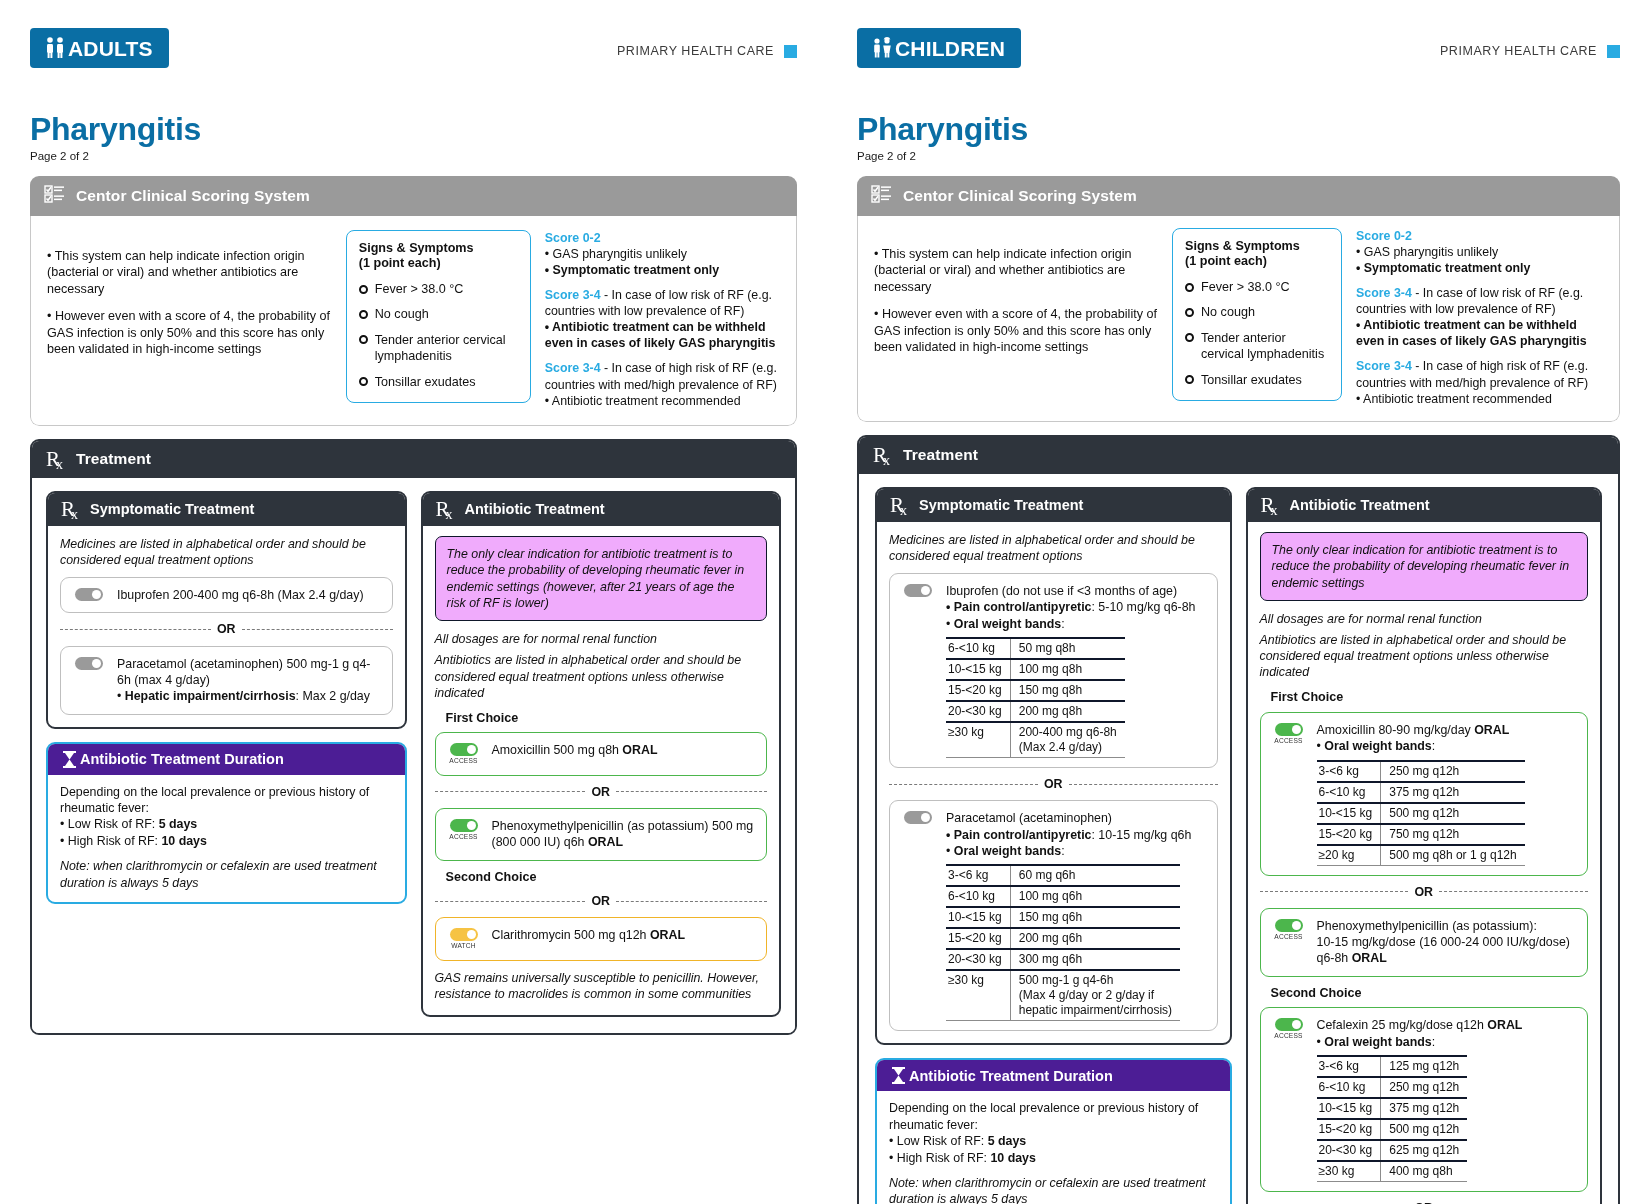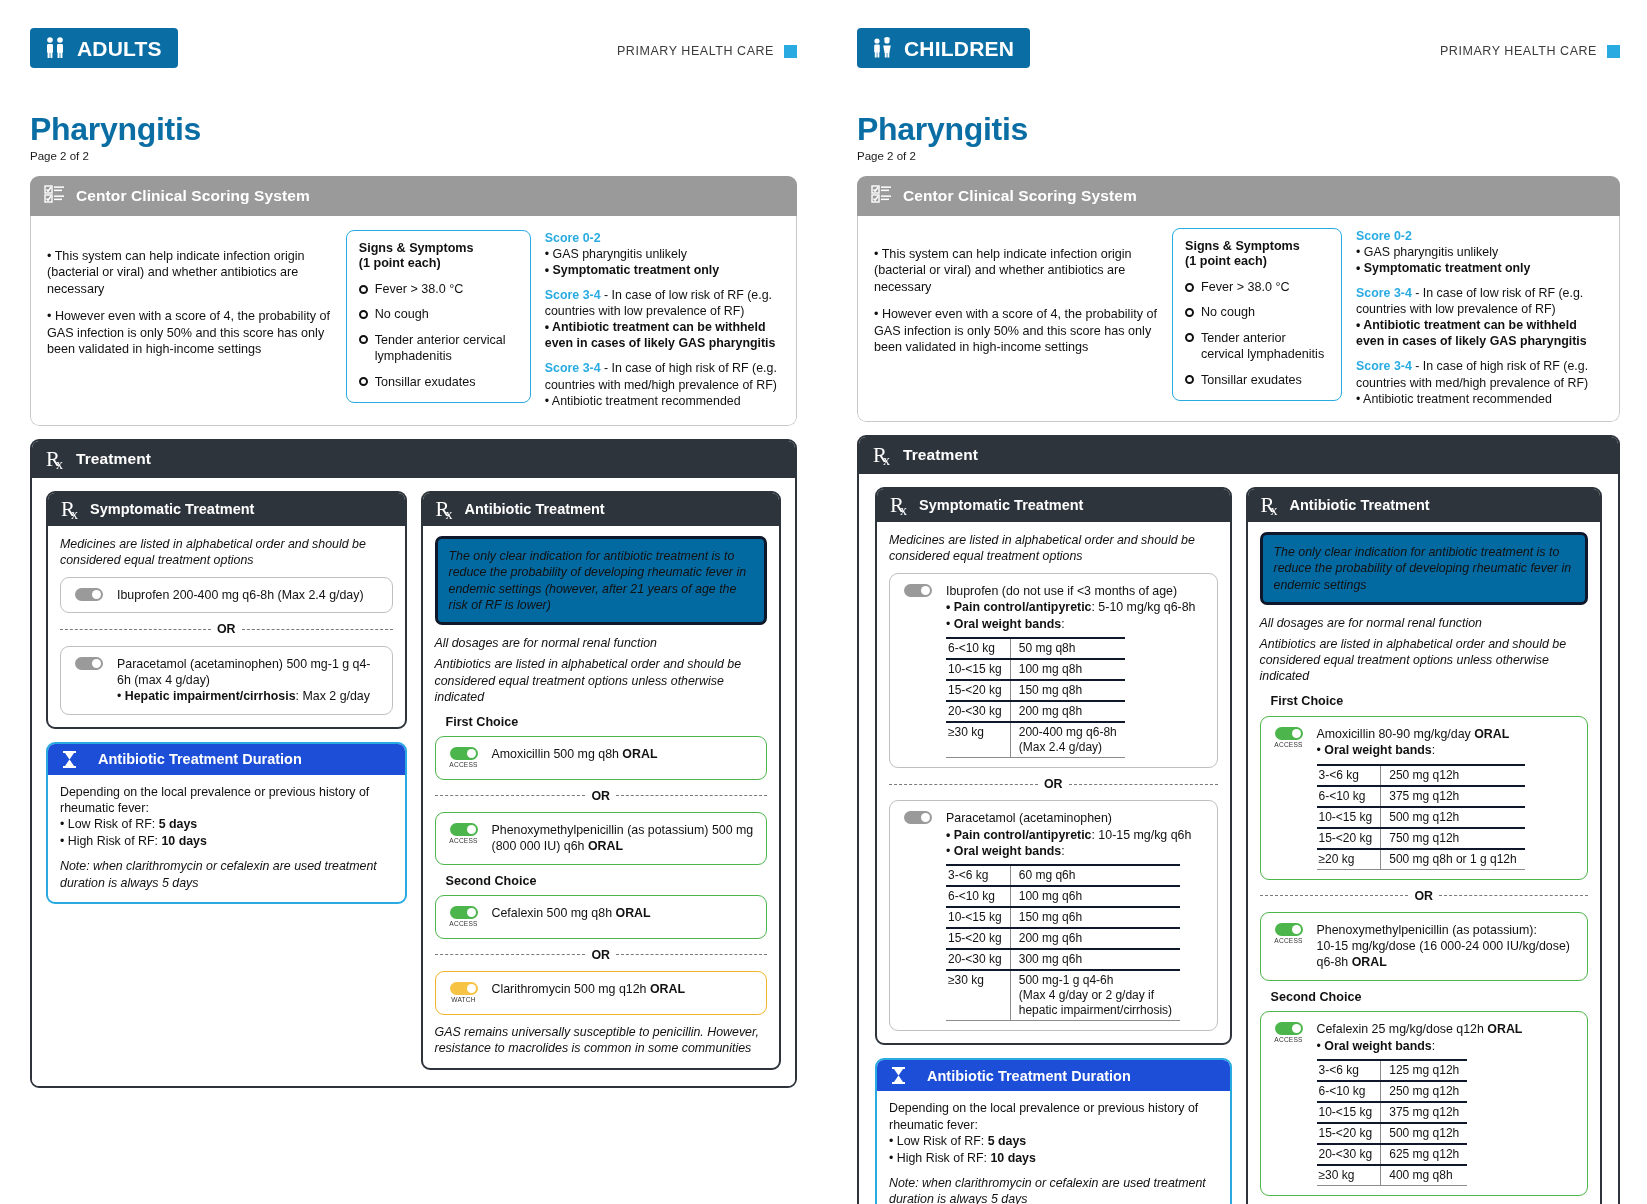--- a/index.html
+++ b/index.html
@@ -10,21 +10,21 @@
     color: #111111;
     overflow: hidden;
   }
   .page { position: relative; width: 1647px; height: 1204px; display: flex; }
   .panel { position: relative; width: 823px; height: 1204px; padding: 28px 26px 0 30px; }
   .panel.children { padding-left: 34px; }
 
   
   .topbar { display: flex; align-items: flex-start; justify-content: space-between; height: 52px; }
   .audience-badge {
-    display: inline-flex; align-items: center; gap: 9px;
+    display: inline-flex; align-items: center; 
     background: #0a6ea4; color: #fff; border-radius: 4px;
     padding: 9px 16px 9px 12px; height: 40px;
   }
   .audience-badge .label { font-size: 21px; font-weight: bold; letter-spacing: .2px; line-height: 1; }
   .people-icon { display: block; }
   .phc { display: flex; align-items: center; gap: 10px; margin-top: 16px; }
   .phc-text { font-size: 12.5px; letter-spacing: .55px; color: #3b3b3b; }
   .phc-square { width: 13px; height: 13px; background: #29abe2; display: block; }
 
   .doc-title { font-size: 32px; font-weight: bold; color: #0a6ea4; line-height: 1.05; margin-top: 33px; letter-spacing: -.3px; }
@@ -68,21 +68,21 @@
 
   .card { border: 2px solid #2e343c; border-radius: 9px; overflow: hidden; background: #fff; }
   .card-head { background: #2e343c; color: #fff; display: flex; align-items: center; gap: 10px; padding: 6px 13px; }
   .card-head .title { font-size: 14.5px; font-weight: bold; }
   .rx { font-family: "Liberation Serif", serif; font-size: 21px; line-height: 1; font-weight: normal; letter-spacing: -1px; }
   .rx .sub { font-size: 14px; position: relative; top: 3px; left: -3px; }
   .card-body { padding: 10px 12px 12px 12px; font-size: 12.4px; line-height: 1.3; }
 
   .note-ital { font-style: italic; font-size: 12.4px; line-height: 1.3; margin-bottom: 9px; }
   .callout {
-    border: 3px solid #0f172a; border-radius: 7px; background: #0369a1;
+    border: 1px solid #0f172a; border-radius: 7px; background: #f0abfc;
     padding: 9px 11px; font-style: italic; font-size: 12.4px; line-height: 1.32; margin-bottom: 10px;
   }
   .choice-label { font-weight: bold; font-size: 12.6px; margin: 8px 0 6px 11px; }
 
   .drug {
     border: 1.5px solid #bfbfbf; border-radius: 9px; padding: 9px 11px;
     display: flex; gap: 11px; align-items: flex-start; font-size: 12.4px; line-height: 1.32;
   }
   .drug.access { border-color: #4cb64c; }
   .drug.watch { border-color: #f0b429; }
@@ -109,21 +109,21 @@
   
   table.bands { border-collapse: collapse; margin-top: 5px; font-size: 12px; width: auto; }
   table.bands td { border-top: 2px solid #0f172a; border-bottom: 1px solid #8c8c8c; padding: 2px 8px 2px 2px; vertical-align: top; line-height: 1.25; }
   table.bands td.val { border-left: 1px solid #8c8c8c; padding-left: 8px; }
   table.bands tr td { border-bottom: none; }
   table.bands tr:last-child td { border-bottom: 1px solid #8c8c8c; }
   .band-indent { padding-left: 16px; }
 
   
   .duration { border: 2px solid #29abe2; border-radius: 9px; overflow: hidden; }
-  .duration-head { background: #1d4ed8; color: #fff; display: flex; align-items: center; gap: 20px; padding: 6px 13px; }
+  .duration-head { background: #4c1d95; color: #fff; display: flex; align-items: center; gap: 2px; padding: 6px 13px; }
   .duration-head .title { font-size: 14.5px; font-weight: bold; }
   .duration-body { padding: 9px 12px 11px 12px; font-size: 12.4px; line-height: 1.32; }
   .hourglass { display: block; }
 
   .footer-ital { font-style: italic; font-size: 12.4px; line-height: 1.32; margin-top: 9px; }
 
   .children .centor-body { padding: 12px 16px 14px 16px; }
   .children .signs-box { flex: 0 0 170px; }
   .children .score-col { flex: 1 1 40%; }
   .children .treat-body { padding: 13px 16px 16px 16px; }
@@ -305,27 +305,20 @@
                   </div>
                 <div class="drug access">
                   <span class="pill-wrap">
                     <span class="pill green"></span>
                     <span class="pill-tag">ACCESS</span>
                   </span>
                   <span class="drug-text">Phenoxymethylpenicillin (as potassium) 500 mg (800 000 IU) q6h <b>ORAL</b></span>
                 </div>
 
                 <div class="choice-label">Second Choice</div>
-                <div class="drug access">
-                  <span class="pill-wrap">
-                    <span class="pill green"></span>
-                    <span class="pill-tag">ACCESS</span>
-                  </span>
-                  <span class="drug-text">Cefalexin 500 mg q8h <b>ORAL</b></span>
-                </div>
                 <div class="or-sep">
                     <span>OR</span>
                   </div>
                 <div class="drug watch">
                   <span class="pill-wrap">
                     <span class="pill yellow"></span>
                     <span class="pill-tag">WATCH</span>
                   </span>
                   <span class="drug-text">Clarithromycin 500 mg q12h <b>ORAL</b></span>
                 </div>

